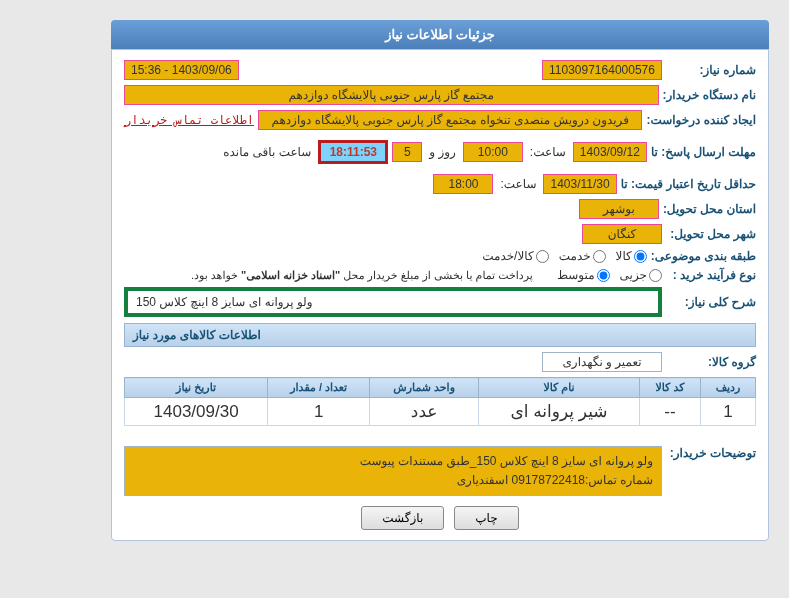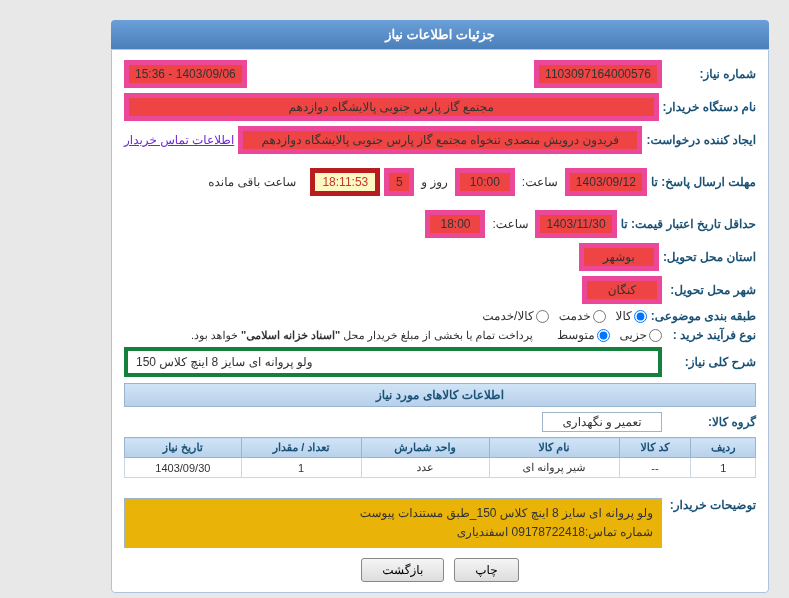--- a/index.html
+++ b/index.html
@@ -41,44 +41,45 @@
     }
     .label-cell {
       color: #1a5276;
       font-weight: bold;
       white-space: nowrap;
       min-width: 90px;
       text-align: right;
       flex-shrink: 0;
     }
     .field-box {
-      border: 5px solid #ec4899;
-      background: #ef4444;
+      border: 1px solid #ec4899;
+      background: #eab308;
       padding: 2px 6px;
       min-height: 20px;
       text-align: center;
       white-space: nowrap;
     }
     .field-box.medium { min-width: 120px; }
     .field-box.small { min-width: 80px; }
     .field-box.xsmall { min-width: 60px; }
     .section-title {
       background: linear-gradient(to bottom, #d0e4f7, #b8d0ea);
       color: #1a5276;
       font-weight: bold;
-      text-align: center;
+      text-align: left;
       padding: 4px 8px;
       border: 1px solid #9ab4ce;
       margin: 6px 0 5px 0;
       font-size: 12px;
     }
     .info-link {
-      color: #6d28d9;
+      color: #b91c1c;
       text-decoration: underline;
       cursor: pointer;
+      font-family: Liberation Mono, monospace;
     }
     .radio-group {
       display: flex;
       gap: 10px;
       align-items: flex-end;
       flex-direction: row-reverse;
     }
     .radio-item {
       display: flex;
       align-items: center;
@@ -109,21 +110,21 @@
       padding: 3px 6px;
       text-align: center;
       font-weight: bold;
       color: #1a5276;
       font-size: 11px;
     }
     table.items-table td {
       border: 1px solid #c8d8e8;
       padding: 3px 6px;
       text-align: center;
-      font-size: 11px;
+      font-size: 17px;
     }
     .button-row {
       display: flex;
       justify-content: center;
       gap: 10px;
       margin-top: 10px;
     }
     .btn {
       padding: 4px 20px;
       border: 1px solid #888;
@@ -175,24 +176,24 @@
       <span class="label-cell">ایجاد کننده درخواست:</span>
       <span class="field-box" style="flex:1;text-align:center;">فریدون درویش منصدی تنخواه مجتمع گاز پارس جنوبی  پالایشگاه دوازدهم</span>
       <span class="info-link">اطلاعات تماس خریدار</span>
     </div>
 
     <div class="form-row">
       <span class="label-cell">مهلت ارسال پاسخ: تا</span>
       <span class="field-box xsmall">1403/09/12</span>
       <span style="margin:0 3px;">ساعت:</span>
       <span class="field-box xsmall">10:00</span>
-      <span style="margin:16px 3px;">روز و</span>
+      <span style="margin:10px 3px;">روز و</span>
       <span class="field-box" style="min-width:30px;">5</span>
-      <span class="field-box" style="min-width:70px;background:#fef9c3;color:#c0392b;font-weight:normal;border:5px solid #b91c1c;">18:11:53</span>
-      <span style="margin:0 10px;">ساعت باقی مانده</span>
+      <span class="field-box" style="min-width:70px;background:#7dd3fc;color:#c0392b;font-weight:bold;border:3px solid #b91c1c;">18:11:53</span>
+      <span style="margin:0 3px;">ساعت باقی مانده</span>
     </div>
 
     <div class="form-row">
       <span class="label-cell">حداقل تاریخ اعتبار قیمت: تا</span>
       <span class="field-box xsmall">1403/11/30</span>
       <span style="margin:0 3px;">ساعت:</span>
       <span class="field-box xsmall">18:00</span>
     </div>
 
     <div class="form-row">

